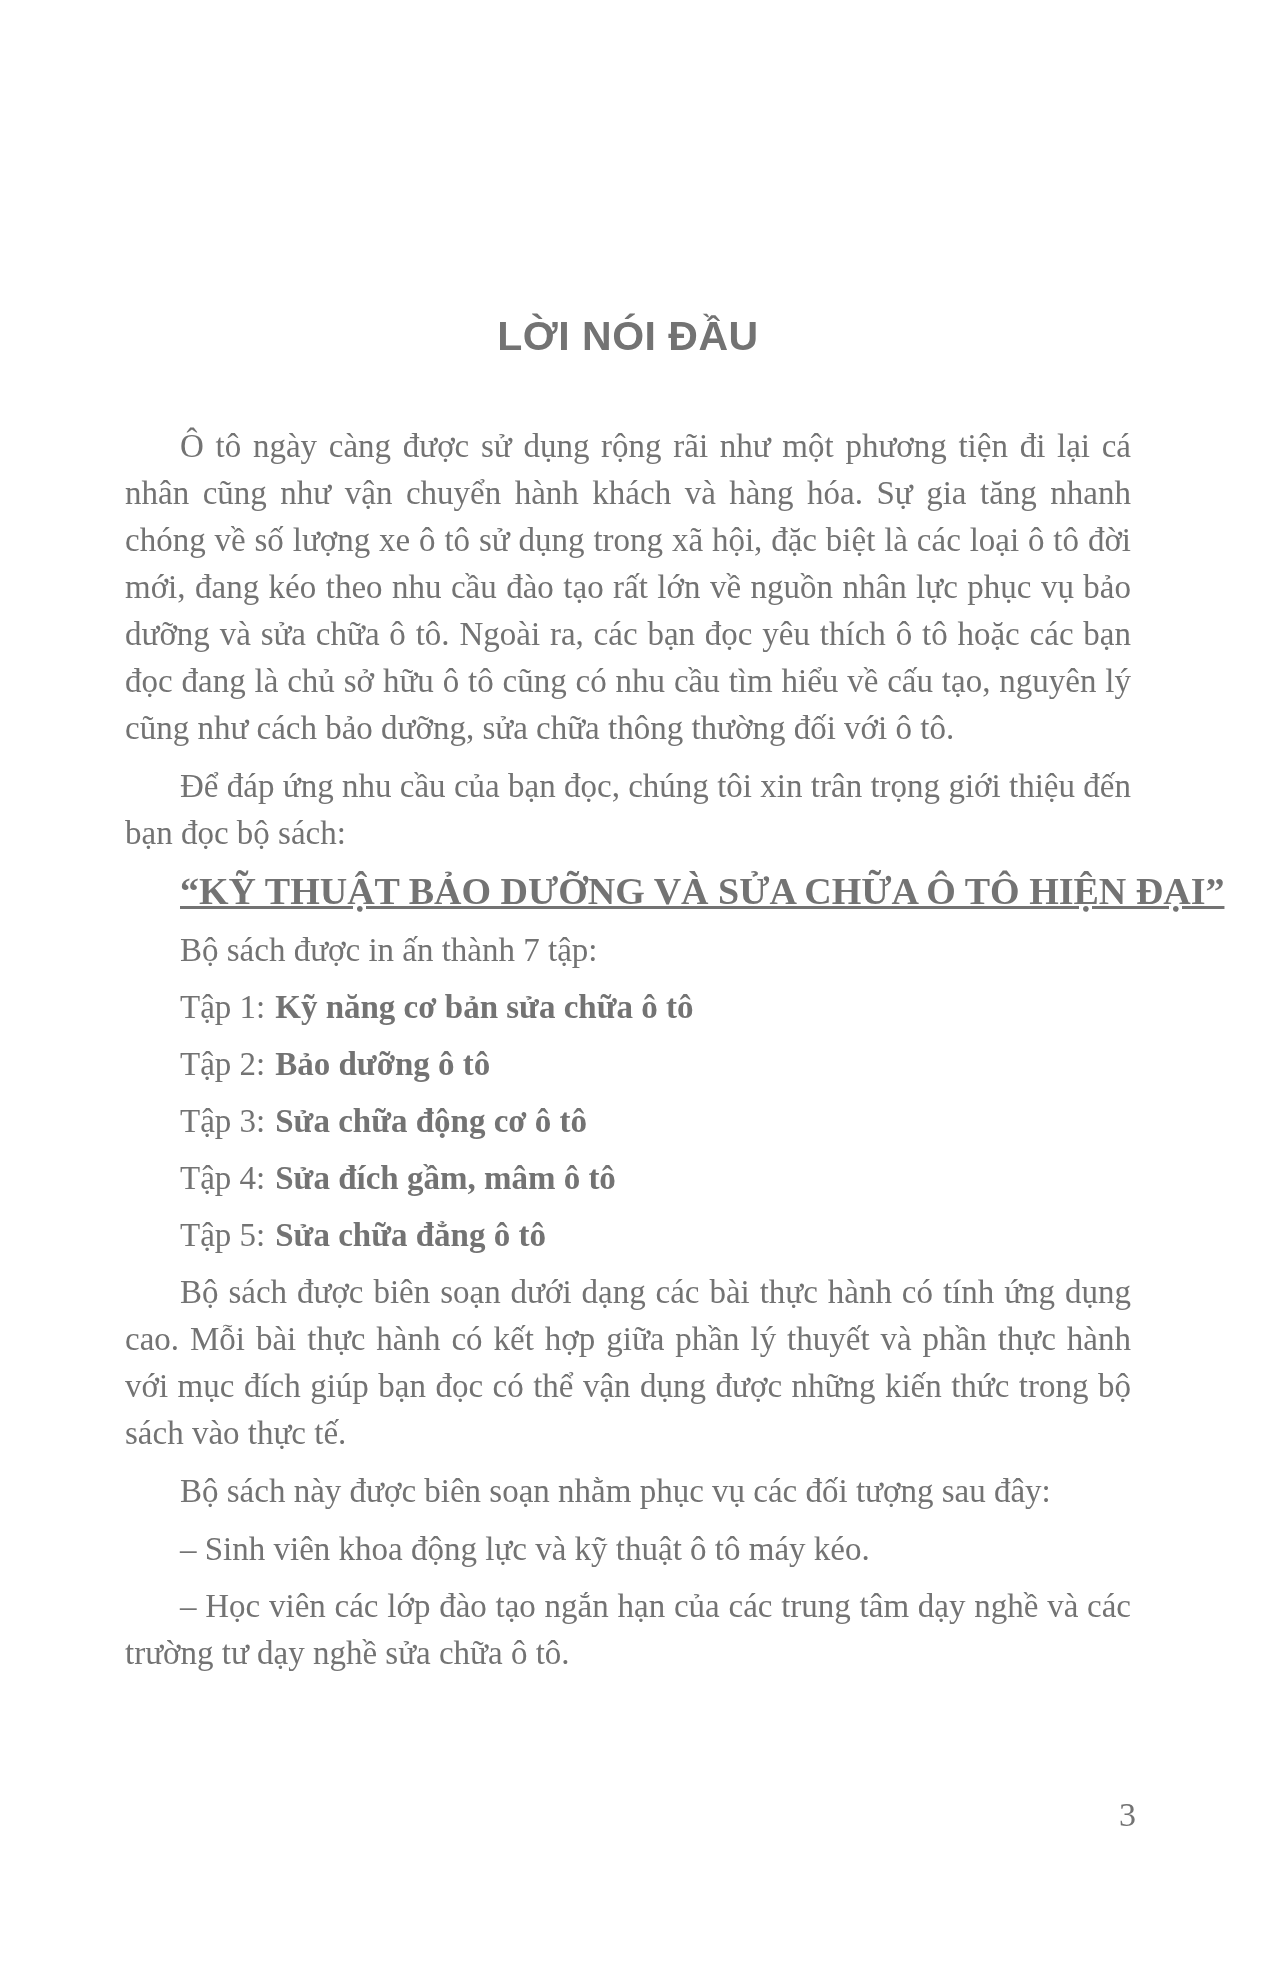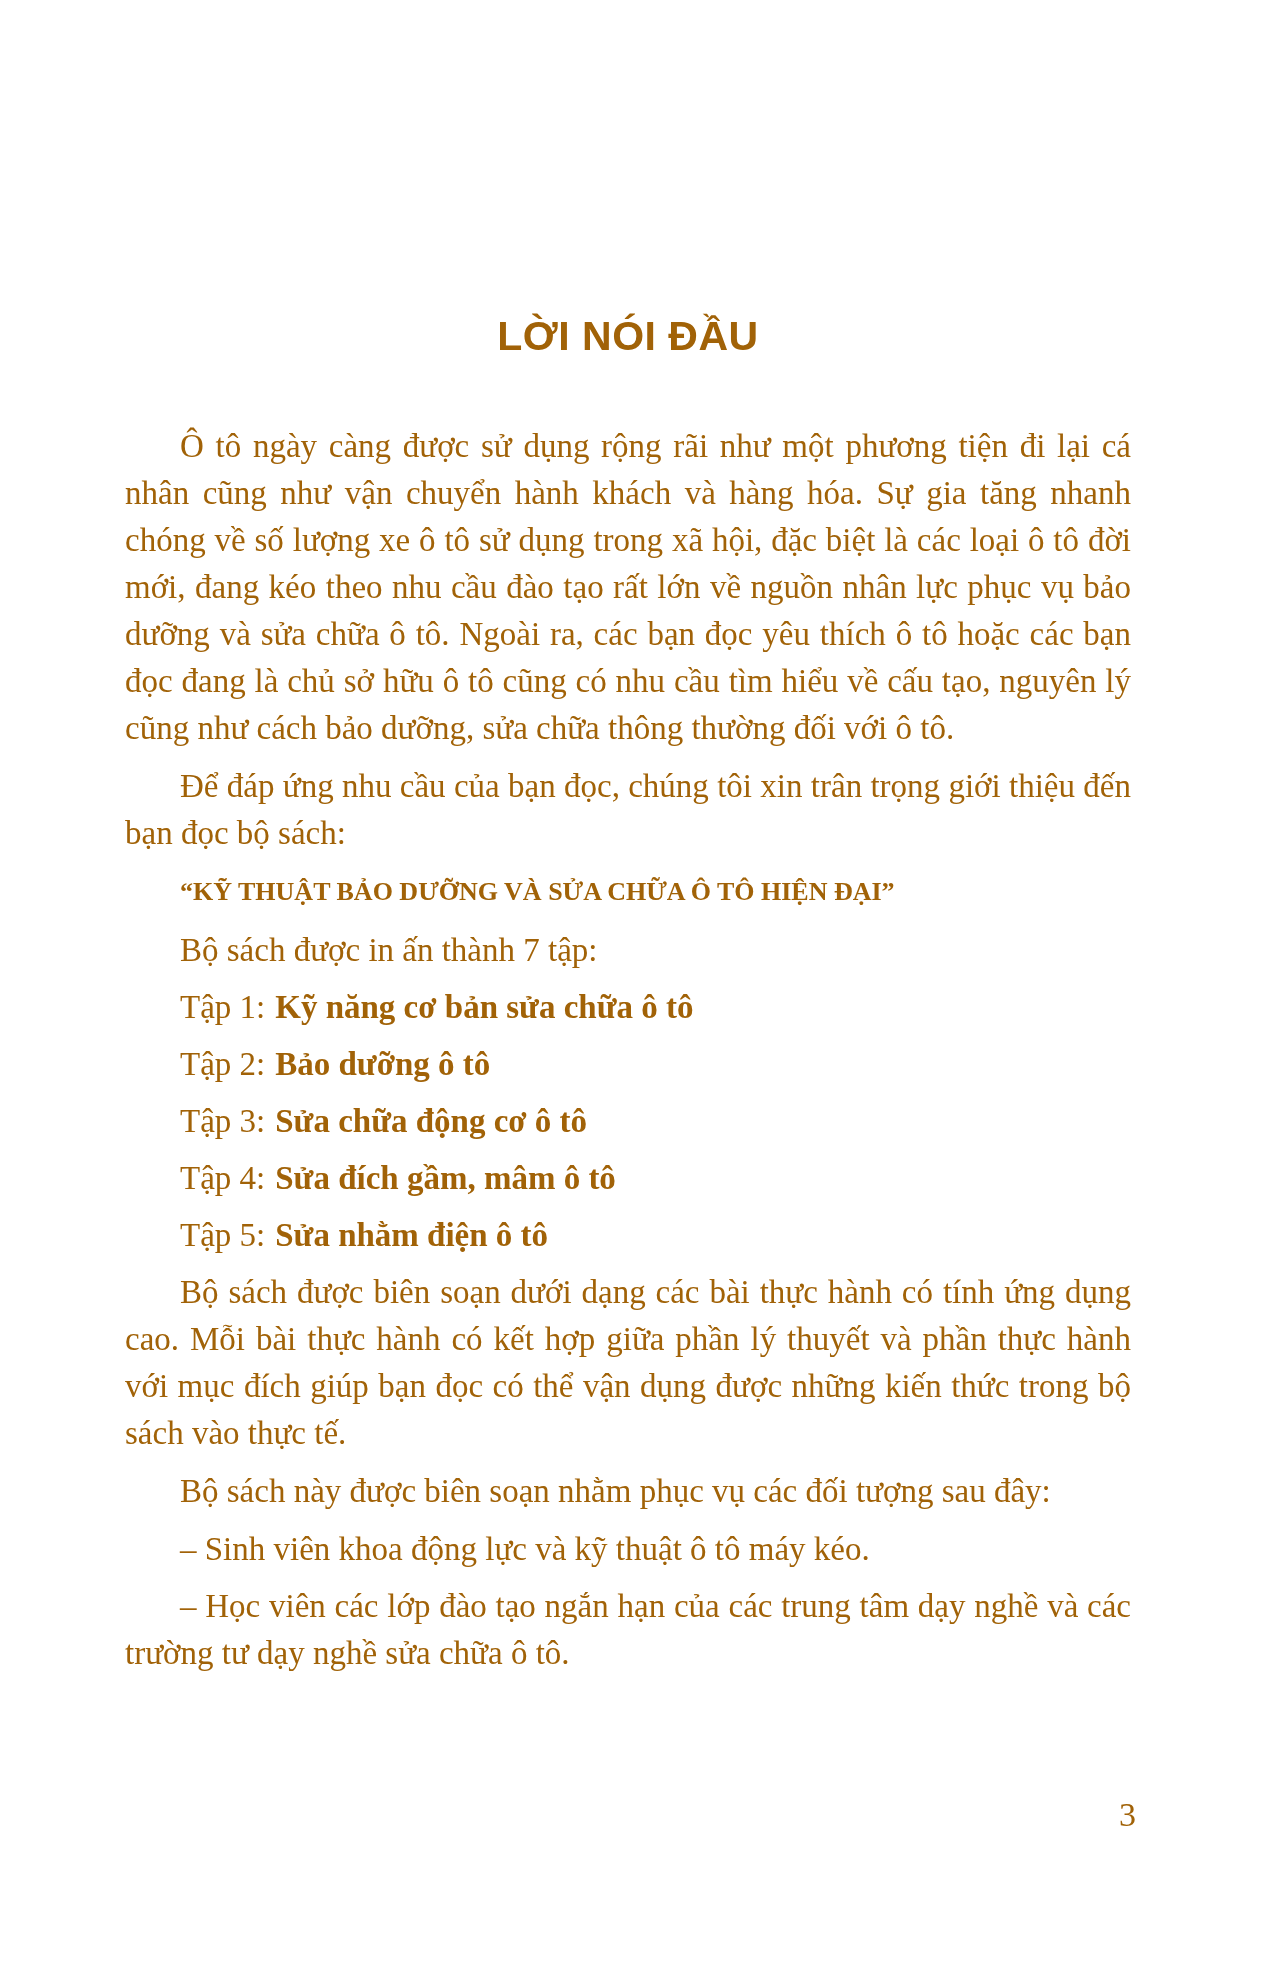--- a/index.html
+++ b/index.html
@@ -5,21 +5,21 @@
   html, body {
     margin: 0;
     padding: 0;
     background: #ffffff;
   }
   .page {
     position: relative;
     width: 1284px;
     height: 1985px;
     background: #ffffff;
-    color: #a16207;
+    color: #737373;
     font-family: "Liberation Serif", "DejaVu Serif", serif;
     overflow: hidden;
   }
   .content {
     position: absolute;
     left: 125px;
     top: 0;
     width: 1006px;
   }
   .page-title {
@@ -33,25 +33,26 @@
   }
   .para {
     margin: 0 0 11px 0;
     font-size: 33px;
     line-height: 47px;
     text-align: justify;
     text-indent: 55px;
   }
   .series-title {
     margin: 0 0 12px 0;
-    font-size: 26px;
+    font-size: 38px;
     line-height: 47px;
     font-weight: bold;
     text-indent: 55px;
     white-space: nowrap;
+    text-decoration: underline;
   }
   .series-intro {
     margin: 0 0 10px 0;
     font-size: 33px;
     line-height: 47px;
     text-indent: 55px;
   }
   .volume-line {
     margin: 1px 0 10px 0;
     font-size: 33px;
@@ -106,21 +107,21 @@
 
     <p class="volume-line">
       <span class="volume-label">Tập 3:</span><span class="volume-title">Sửa chữa động cơ ô tô</span>
     </p>
 
     <p class="volume-line">
       <span class="volume-label">Tập 4:</span><span class="volume-title">Sửa đích gầm, mâm ô tô</span>
     </p>
 
     <p class="volume-line">
-      <span class="volume-label">Tập 5:</span><span class="volume-title">Sửa nhằm điện ô tô</span>
+      <span class="volume-label">Tập 5:</span><span class="volume-title">Sửa chữa đẳng ô tô</span>
     </p>
 
     <p class="para">Bộ sách được biên soạn dưới dạng các bài thực hành có tính ứng dụng cao. Mỗi bài thực hành có kết hợp giữa phần lý thuyết và phần thực hành với mục đích giúp bạn đọc có thể vận dụng được những kiến thức trong bộ sách vào thực tế.</p>
 
     <p class="para">Bộ sách này được biên soạn nhằm phục vụ các đối tượng sau đây:</p>
 
     <p class="bullet">– Sinh viên khoa động lực và kỹ thuật ô tô máy kéo.</p>
 
 
     <p class="bullet">– Học viên các lớp đào tạo ngắn hạn của các trung tâm dạy nghề và các trường tư dạy nghề sửa chữa ô tô.</p>

